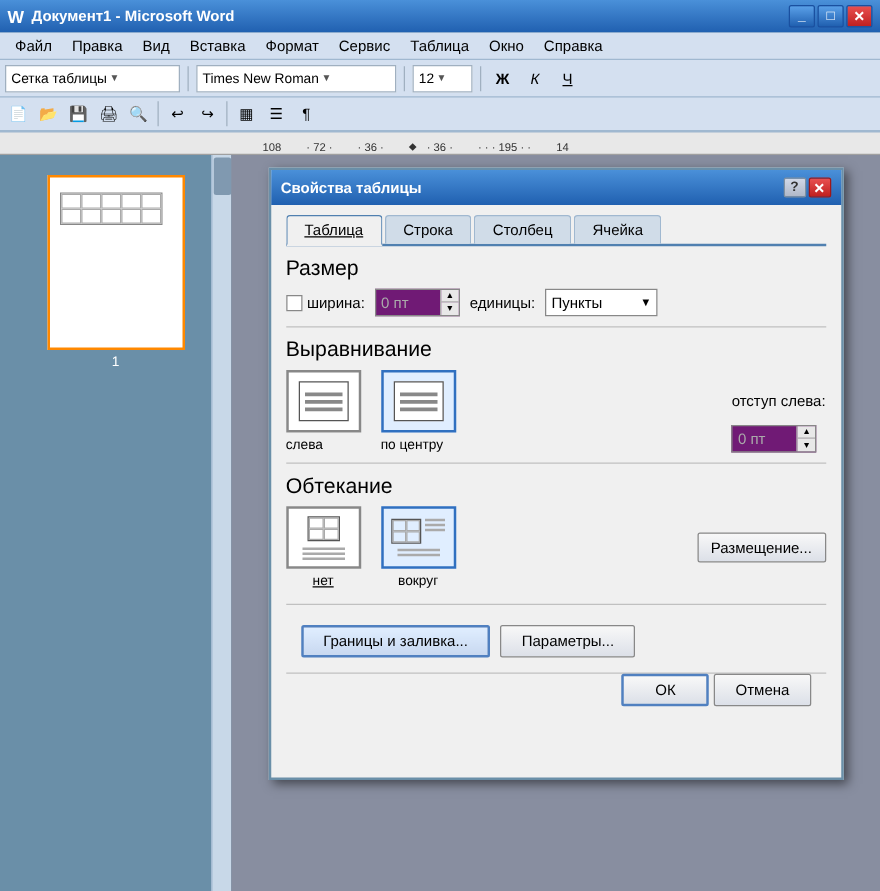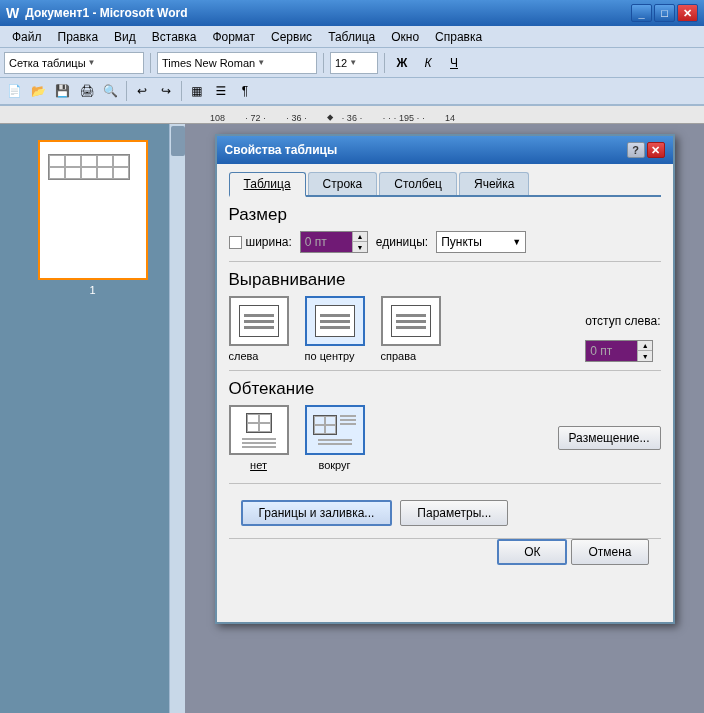--- a/index.html
+++ b/index.html
@@ -544,30 +544,20 @@
               <div class="align-icon selected">
                 <div class="align-icon-inner">
                   <div class="align-line"></div>
                   <div class="align-line"></div>
                   <div class="align-line"></div>
                 </div>
               </div>
               <span class="align-label">по центру</span>
             </div>
 
-            <div class="align-option">
-              <div class="align-icon">
-                <div class="align-icon-inner">
-                  <div class="align-line"></div>
-                  <div class="align-line"></div>
-                  <div class="align-line"></div>
-                </div>
-              </div>
-              <span class="align-label">справа</span>
-            </div>
 
             <div class="indent-section">
               <span class="indent-label">отступ слева:</span>
               <div class="input-box">
                 <div class="input-text">0 пт</div>
                 <div class="spinners">
                   <div class="spin-up">▲</div>
                   <div class="spin-down">▼</div>
                 </div>
               </div>

